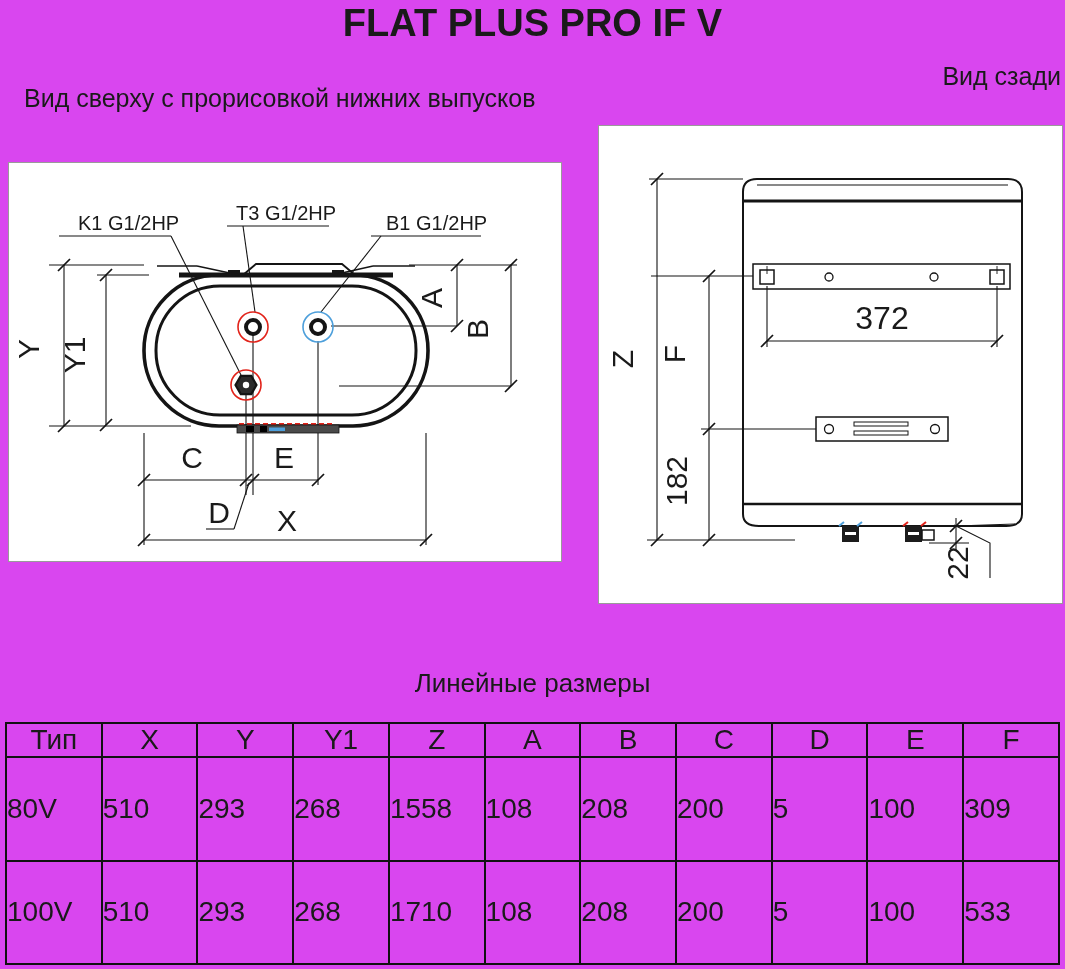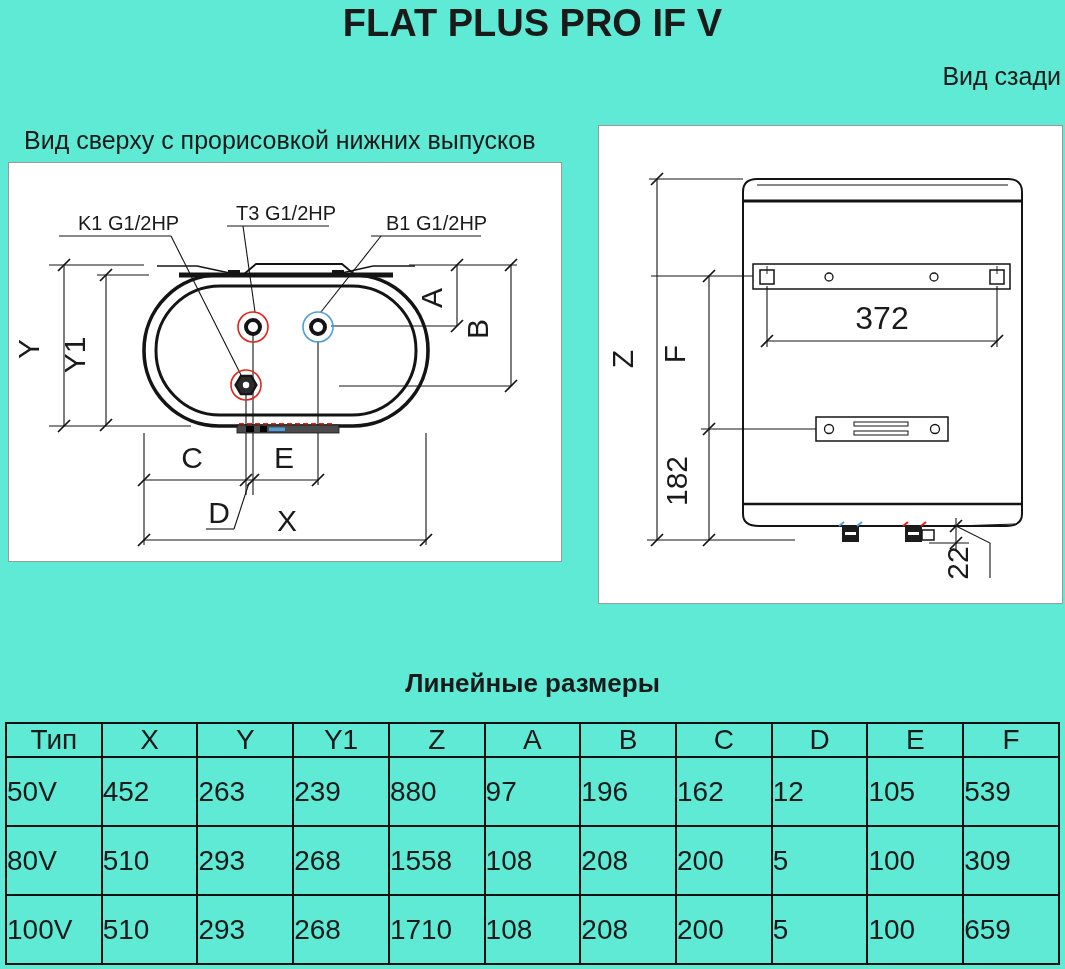--- a/index.html
+++ b/index.html
@@ -1,27 +1,27 @@
 <!DOCTYPE html>
 <html><head>
 <meta charset="utf-8">
 <style>
   html,body{margin:0;padding:0;background:#fff;}
-  .page{position:relative;width:1065px;height:969px;background:#5eead4;overflow:hidden;
+  .page{position:relative;width:1065px;height:969px;background:#d946ef;overflow:hidden;
         font-family:"Liberation Sans",sans-serif;color:#1a1a1a;}
   .title{position:absolute;left:0;top:2px;width:100%;text-align:center;
          font-size:38px;font-weight:600;letter-spacing:0px;}
   .caption{position:absolute;font-size:25px;font-weight:500;white-space:nowrap;}
-  .caption-top{left:24px;top:84px;margin-top:42px;}
+  .caption-top{left:24px;top:84px;}
   .caption-rear{left:598px;top:62px;width:463px;text-align:right;}
   .panel{position:absolute;border:1px solid #9a9a9a;background:#fff;}
   .panel-left{left:8px;top:162px;width:552px;height:398px;}
   .panel-right{left:598px;top:125px;width:463px;height:477px;}
   .table-title{position:absolute;left:0;top:668px;width:100%;text-align:center;
-               font-size:26px;font-weight:700;}
+               font-size:26px;font-weight:400;}
   table.dims{position:absolute;left:5px;top:722px;width:1055px;height:243px;
              border-collapse:collapse;table-layout:fixed;}
   table.dims th,table.dims td{border:2px solid #111;vertical-align:middle;
              font-size:28px;font-weight:400;padding:0;}
   svg{display:block;}
   svg text{font-family:"Liberation Sans",sans-serif;fill:#1a1a1a;}
   .ln{stroke:#141414;stroke-width:1.1;fill:none;}
   .tk{stroke:#141414;stroke-width:1.7;fill:none;}
   .hv{stroke:#141414;fill:none;}
 </style>
@@ -222,33 +222,20 @@
           <th>A</th>
           <th>B</th>
           <th>C</th>
           <th>D</th>
           <th>E</th>
           <th>F</th>
         </tr>
       </thead>
     <tbody id="dim-body">
         <tr>
-          <td>50V</td>
-          <td>452</td>
-          <td>263</td>
-          <td>239</td>
-          <td>880</td>
-          <td>97</td>
-          <td>196</td>
-          <td>162</td>
-          <td>12</td>
-          <td>105</td>
-          <td>539</td>
-        </tr>
-        <tr>
           <td>80V</td>
           <td>510</td>
           <td>293</td>
           <td>268</td>
           <td>1558</td>
           <td>108</td>
           <td>208</td>
           <td>200</td>
           <td>5</td>
           <td>100</td>
@@ -258,18 +245,18 @@
           <td>100V</td>
           <td>510</td>
           <td>293</td>
           <td>268</td>
           <td>1710</td>
           <td>108</td>
           <td>208</td>
           <td>200</td>
           <td>5</td>
           <td>100</td>
-          <td>659</td>
+          <td>533</td>
         </tr>
       </tbody>
   </table>
 
 </div>
 
 </body></html>

